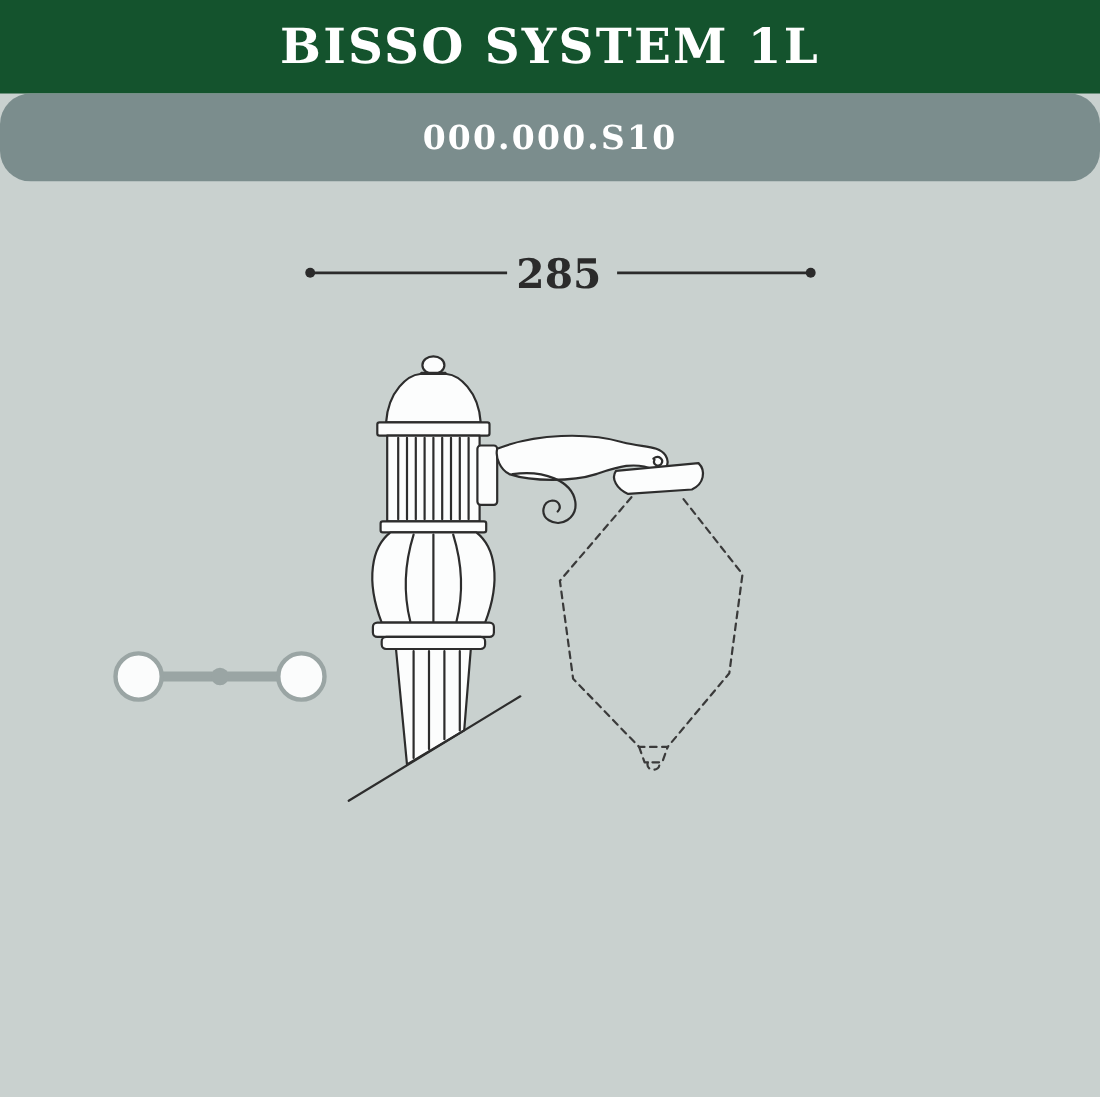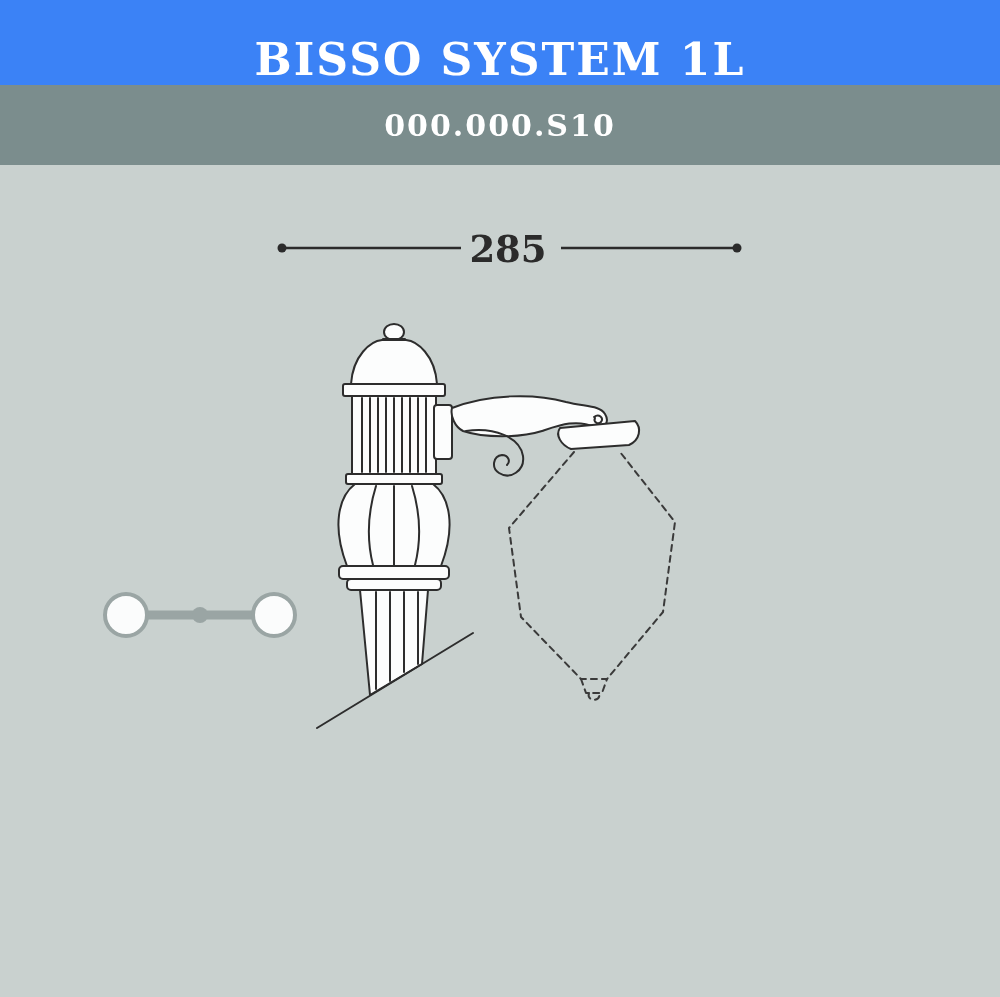--- a/index.html
+++ b/index.html
@@ -12,41 +12,42 @@
     overflow: hidden;
   }
   .page {
     width: 1000px;
     height: 997px;
     display: flex;
     flex-direction: column;
   }
   .title-bar {
     height: 85px;
-    background: #3b82f6;
+    background: #14532d;
     display: flex;
-    align-items: flex-end;
+    align-items: center;
     justify-content: center;
     flex: 0 0 85px;
   }
   .title-bar h1 {
     margin: 0;
     color: #ffffff;
     font-size: 44px;
     font-weight: bold;
     letter-spacing: 2px;
     font-family: "DejaVu Serif", serif;
   }
   .code-bar {
     height: 80px;
     background: #7b8d8d;
     display: flex;
     align-items: center;
     justify-content: center;
     flex: 0 0 80px;
+    border-radius: 28px;
   }
   .code-bar .code {
     color: #ffffff;
     font-size: 30px;
     font-weight: bold;
     letter-spacing: 2px;
     font-family: "DejaVu Serif", serif;
   }
   .drawing-area {
     flex: 1 1 auto;

